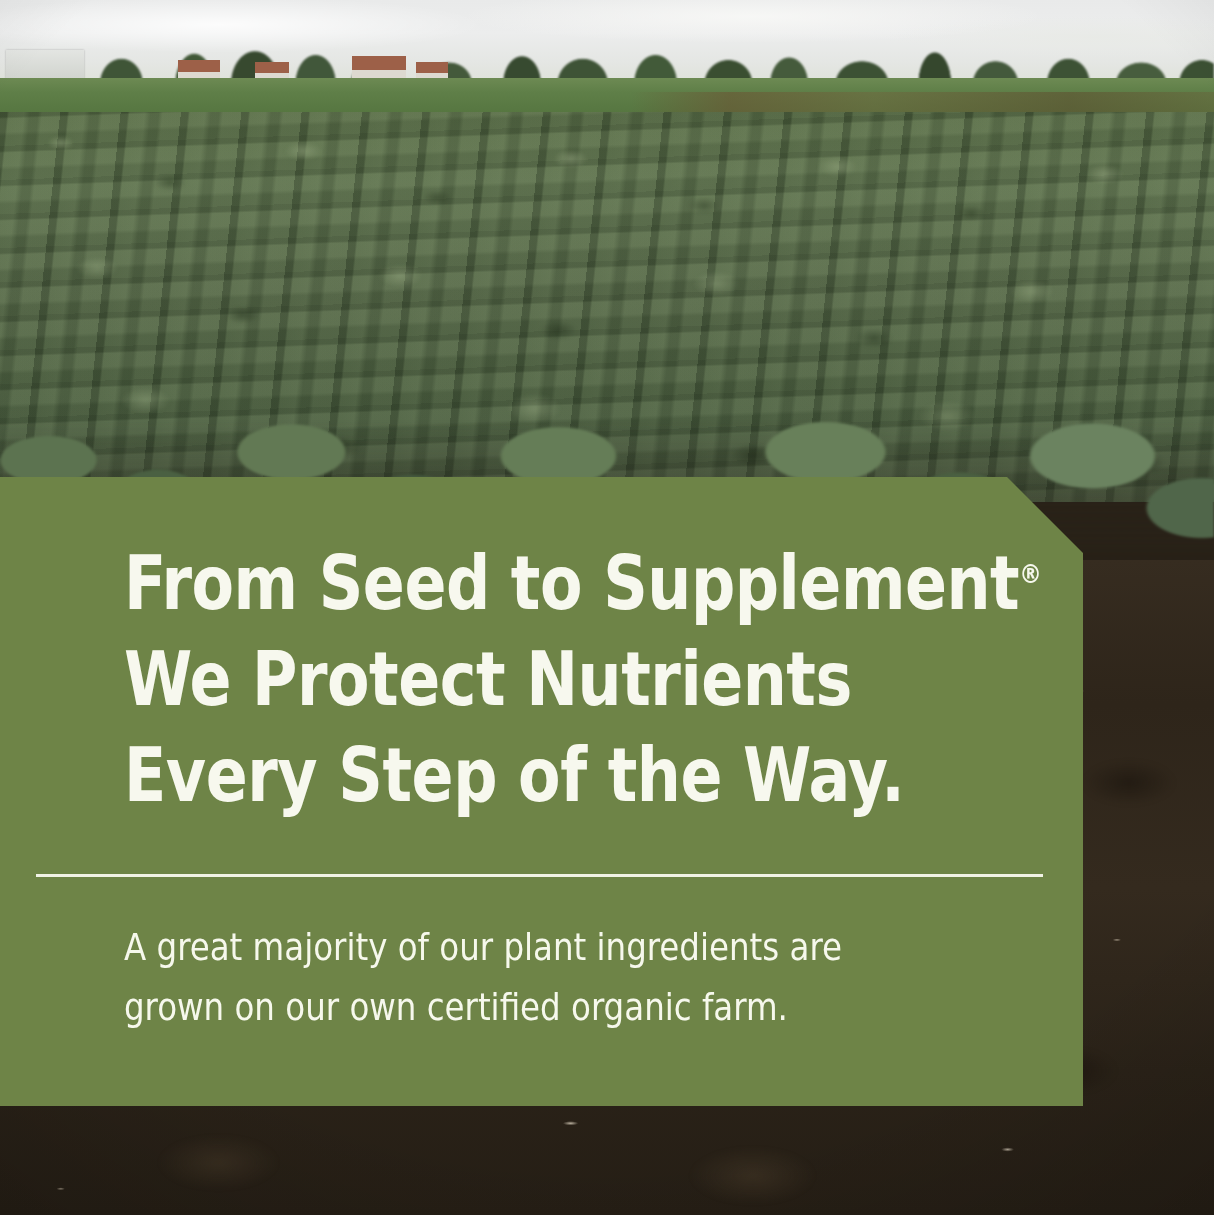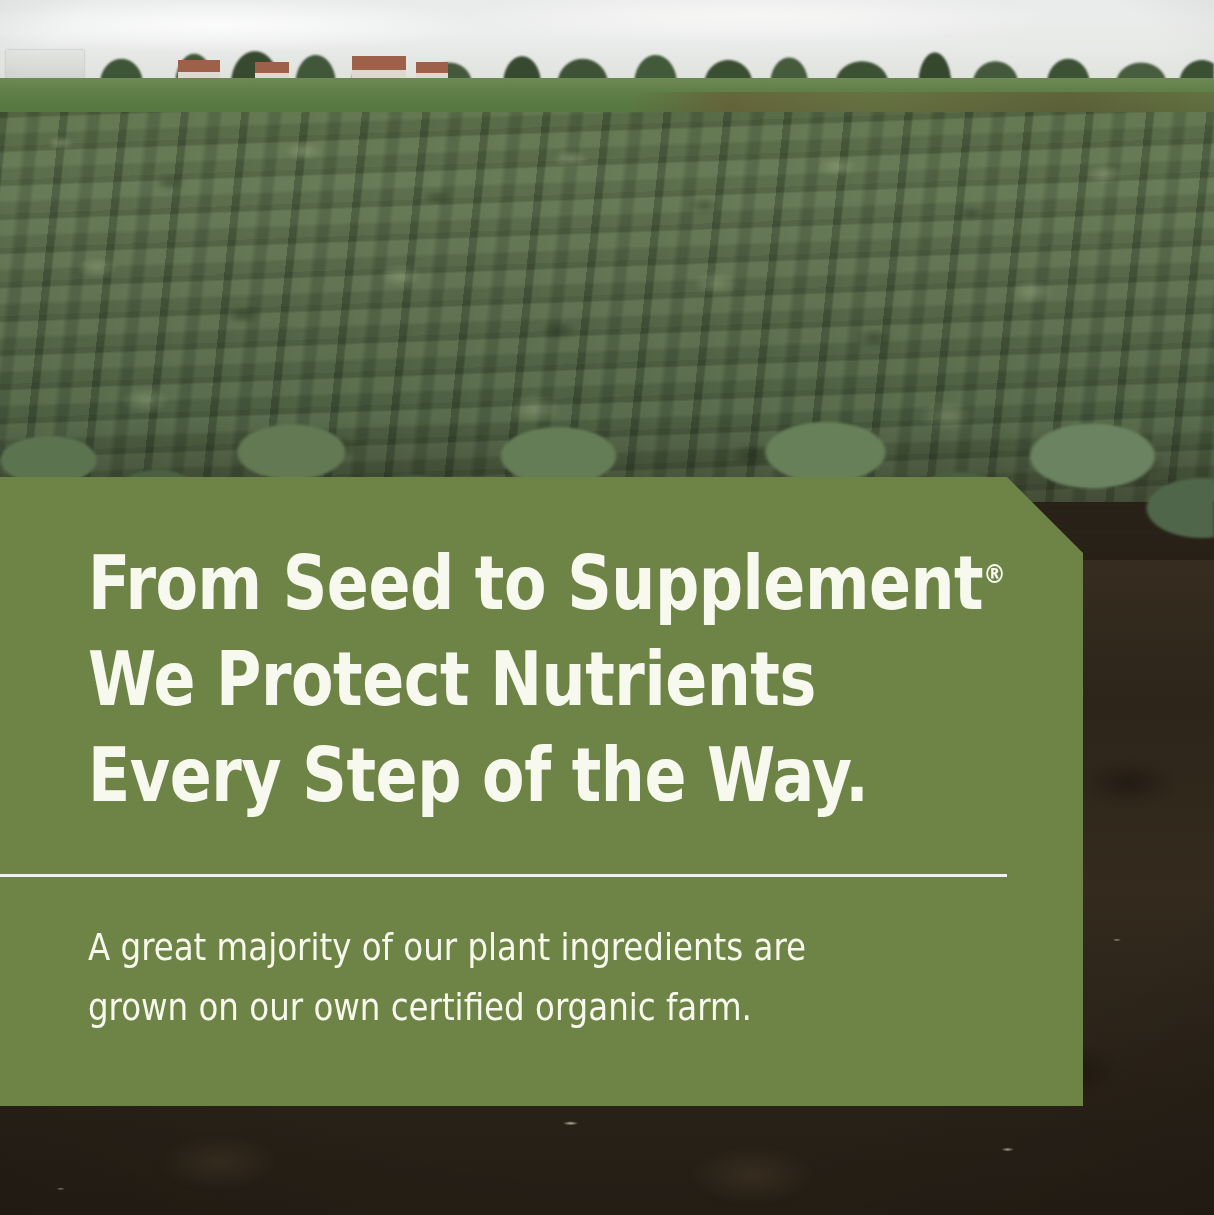--- a/index.html
+++ b/index.html
@@ -222,20 +222,21 @@
     position:absolute;
     left:0; top:477px;
     width:1083px; height:629px;
     background:#6e8447;
     clip-path:polygon(0 0, 1007px 0, 1083px 76px, 1083px 629px, 0 629px);
   }
 
   .panel-inner{
     position:absolute;inset:0;
     padding:0 0 8px 88px;
+    margin-left:36px;
   }
 
   .headline{
     position:absolute;
     left:88px; top:58px;
     width:960px;
     color:#f7f8ee;
     font-family:"DejaVu Sans Condensed","Liberation Sans Narrow","Liberation Sans", sans-serif;
     font-weight:700;
     font-size:74px;

